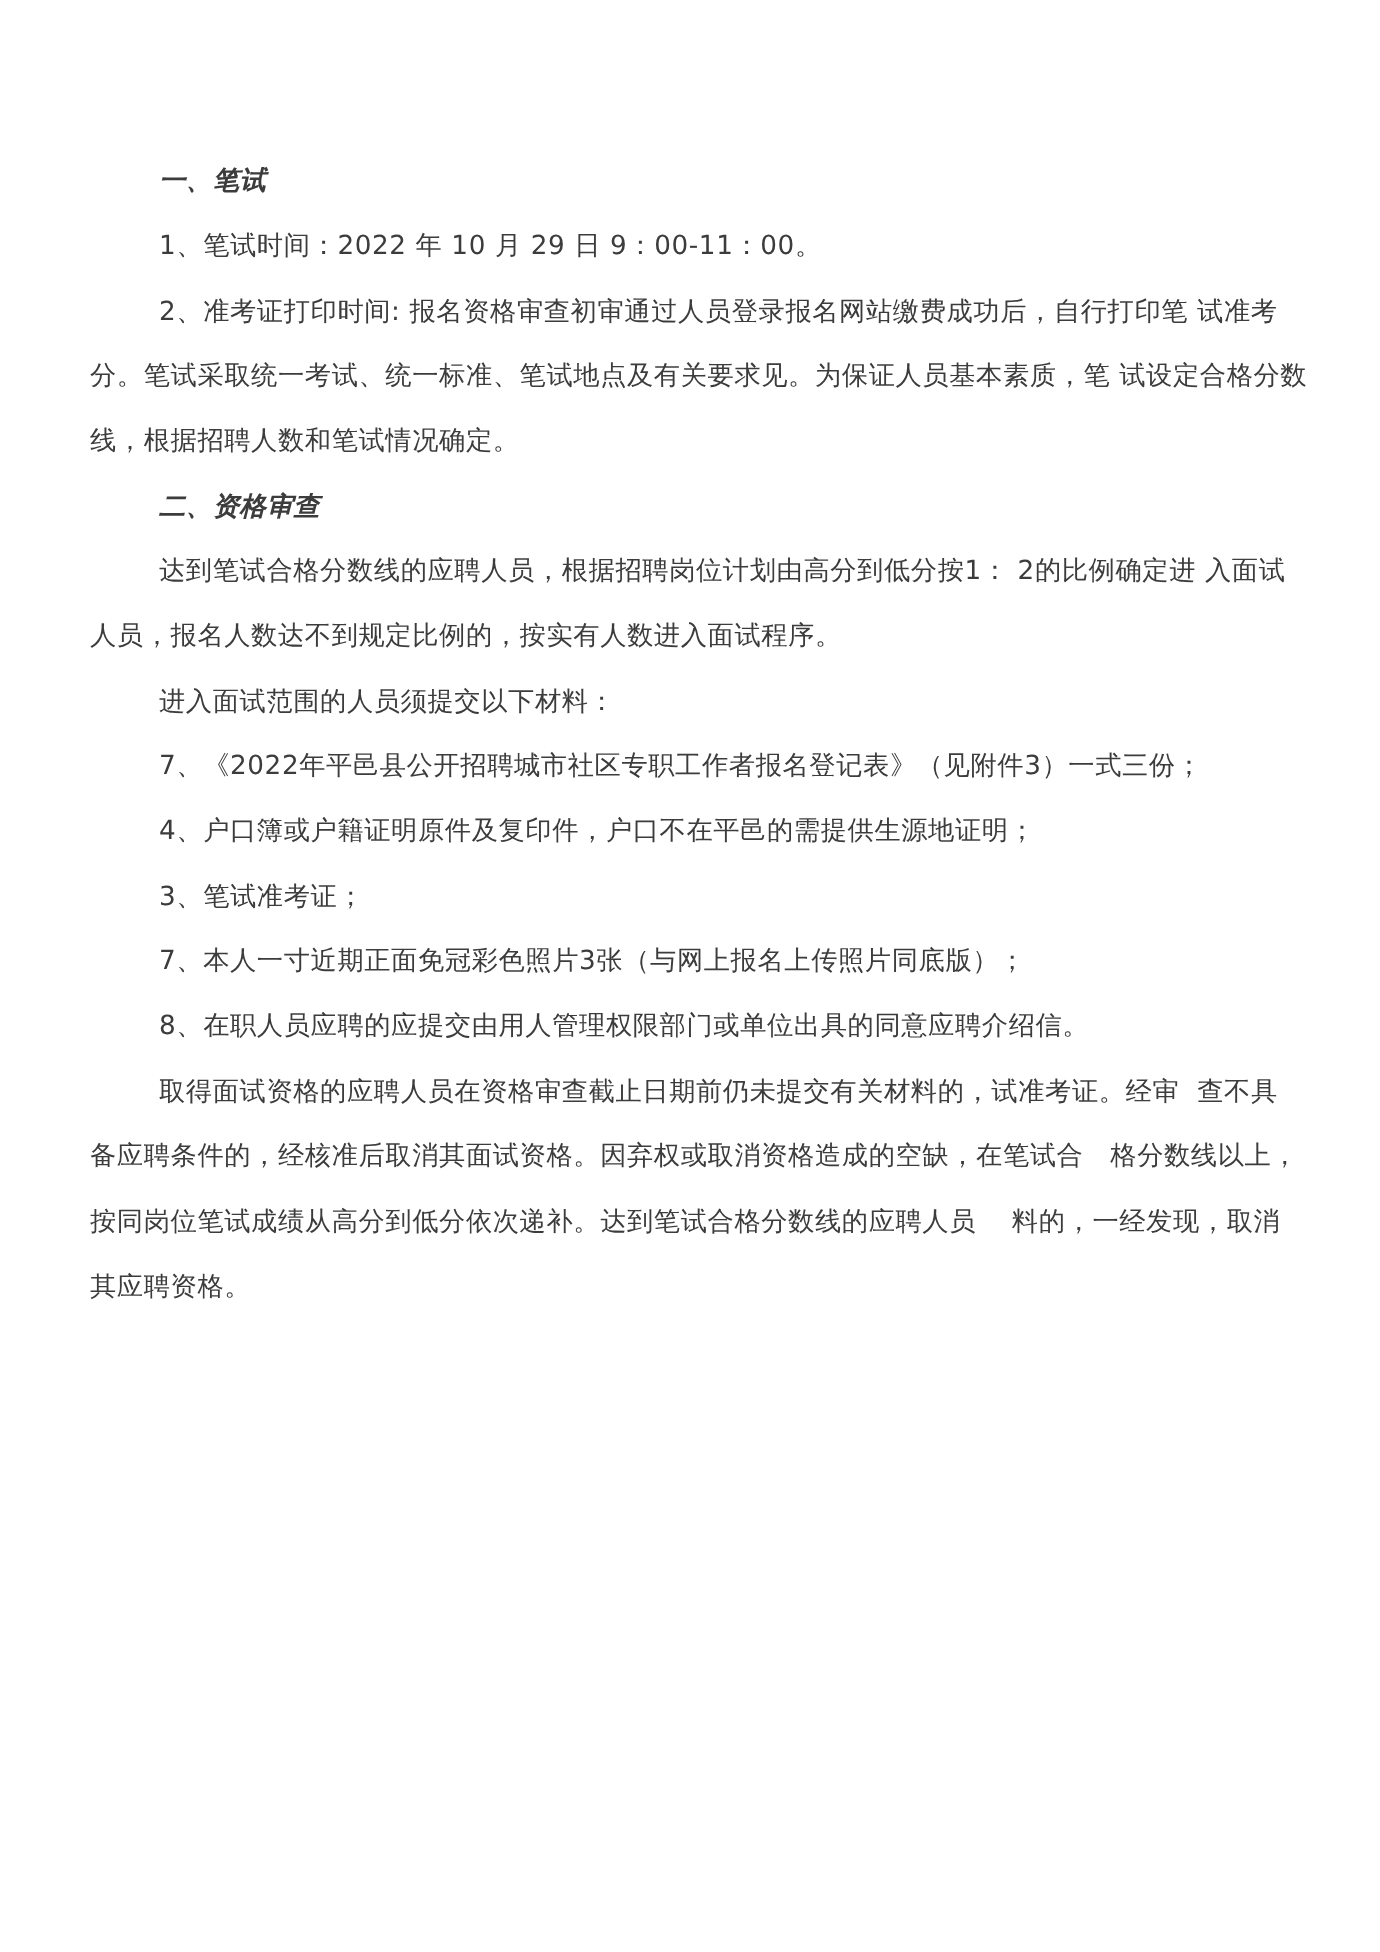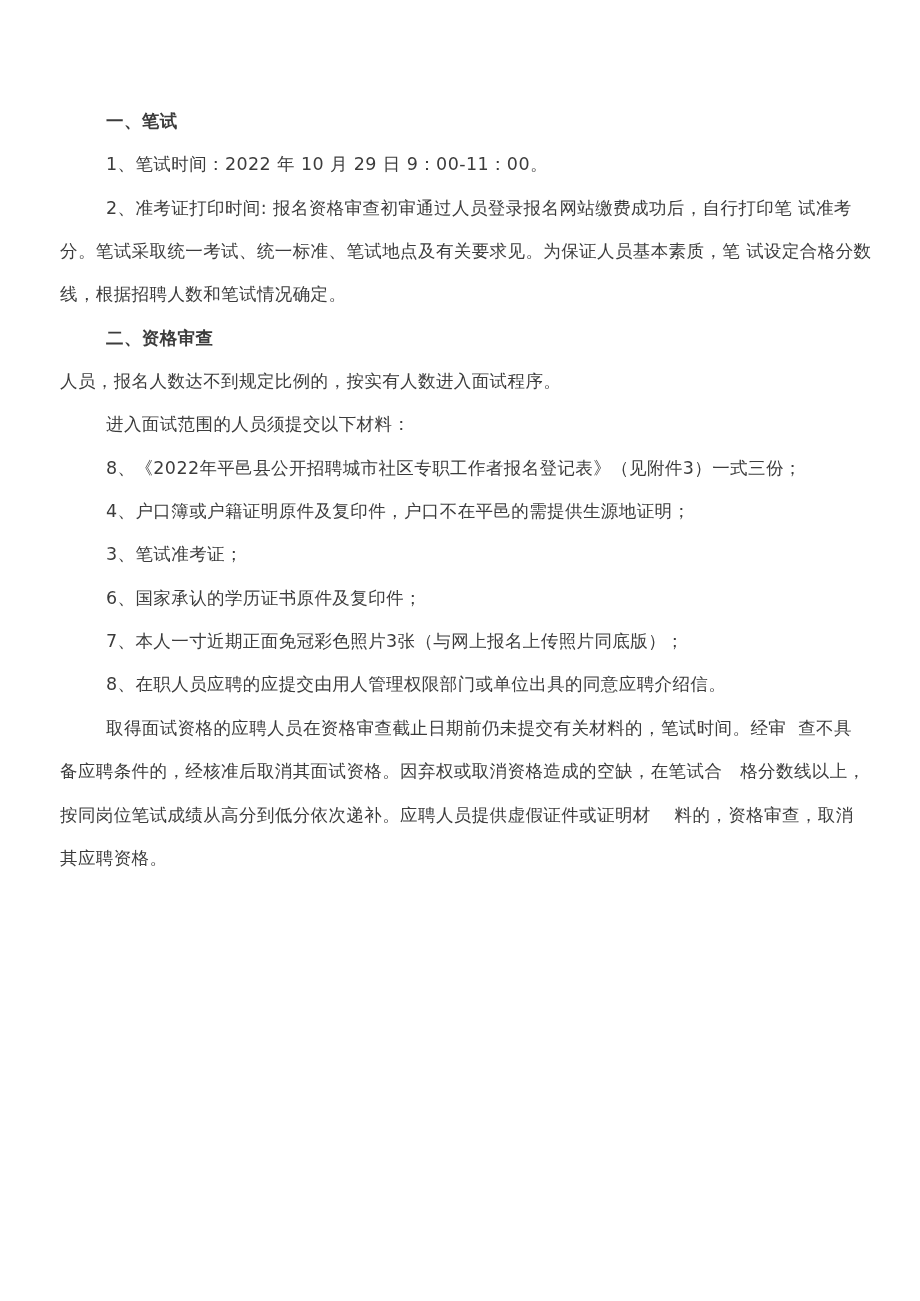--- a/index.html
+++ b/index.html
@@ -24,20 +24,21 @@
     left: 60px;
     top: 100px;
     width: 805px;
   }
   .para {
     margin: 0;
     padding: 0;
   }
   .para.bold .line {
     font-weight: bold;
+    font-style: italic;
   }
   .line {
     height: 43.35px;
     line-height: 43.35px;
     font-size: 17.5px;
     letter-spacing: 0.4px;
     white-space: pre;
     overflow: visible;
   }
   .line.first {
@@ -59,43 +60,41 @@
         <div class="line first">2、准考证打印时间: 报名资格审查初审通过人员登录报名网站缴费成功后，自行打印笔 试准考</div>
       </div>
       <div class="para">
         <div class="line">分。笔试采取统一考试、统一标准、笔试地点及有关要求见。为保证人员基本素质，笔 试设定合格分数</div>
         <div class="line">线，根据招聘人数和笔试情况确定。</div>
       </div>
       <div class="para bold">
         <div class="line first">二、资格审查</div>
       </div>
       <div class="para">
+        <div class="line first">达到笔试合格分数线的应聘人员，根据招聘岗位计划由高分到低分按1： 2的比例确定进 入面试</div>
         <div class="line">人员，报名人数达不到规定比例的，按实有人数进入面试程序。</div>
       </div>
       <div class="para">
         <div class="line first">进入面试范围的人员须提交以下材料：</div>
       </div>
       <div class="para">
-        <div class="line first">8、《2022年平邑县公开招聘城市社区专职工作者报名登记表》（见附件3）一式三份；</div>
+        <div class="line first">7、《2022年平邑县公开招聘城市社区专职工作者报名登记表》（见附件3）一式三份；</div>
       </div>
       <div class="para">
         <div class="line first">4、户口簿或户籍证明原件及复印件，户口不在平邑的需提供生源地证明；</div>
       </div>
       <div class="para">
         <div class="line first">3、笔试准考证；</div>
       </div>
       <div class="para">
-        <div class="line first">6、国家承认的学历证书原件及复印件；</div>
-      </div>
-      <div class="para">
         <div class="line first">7、本人一寸近期正面免冠彩色照片3张（与网上报名上传照片同底版）；</div>
       </div>
       <div class="para">
         <div class="line first">8、在职人员应聘的应提交由用人管理权限部门或单位出具的同意应聘介绍信。</div>
       </div>
       <div class="para">
-        <div class="line first">取得面试资格的应聘人员在资格审查截止日期前仍未提交有关材料的，笔试时间。经审  查不具</div>
+        <div class="line first">取得面试资格的应聘人员在资格审查截止日期前仍未提交有关材料的，试准考证。经审  查不具</div>
         <div class="line">备应聘条件的，经核准后取消其面试资格。因弃权或取消资格造成的空缺，在笔试合　格分数线以上，</div>
-        <div class="line">按同岗位笔试成绩从高分到低分依次递补。应聘人员提供虚假证件或证明材　 料的，资格审查，取消</div>
+        <div class="line">按同岗位笔试成绩从高分到低分依次递补。达到笔试合格分数线的应聘人员　 料的，一经发现，取消</div>
         <div class="line">其应聘资格。</div>
       </div>
     </div>
 </div>
 
 </body></html>

